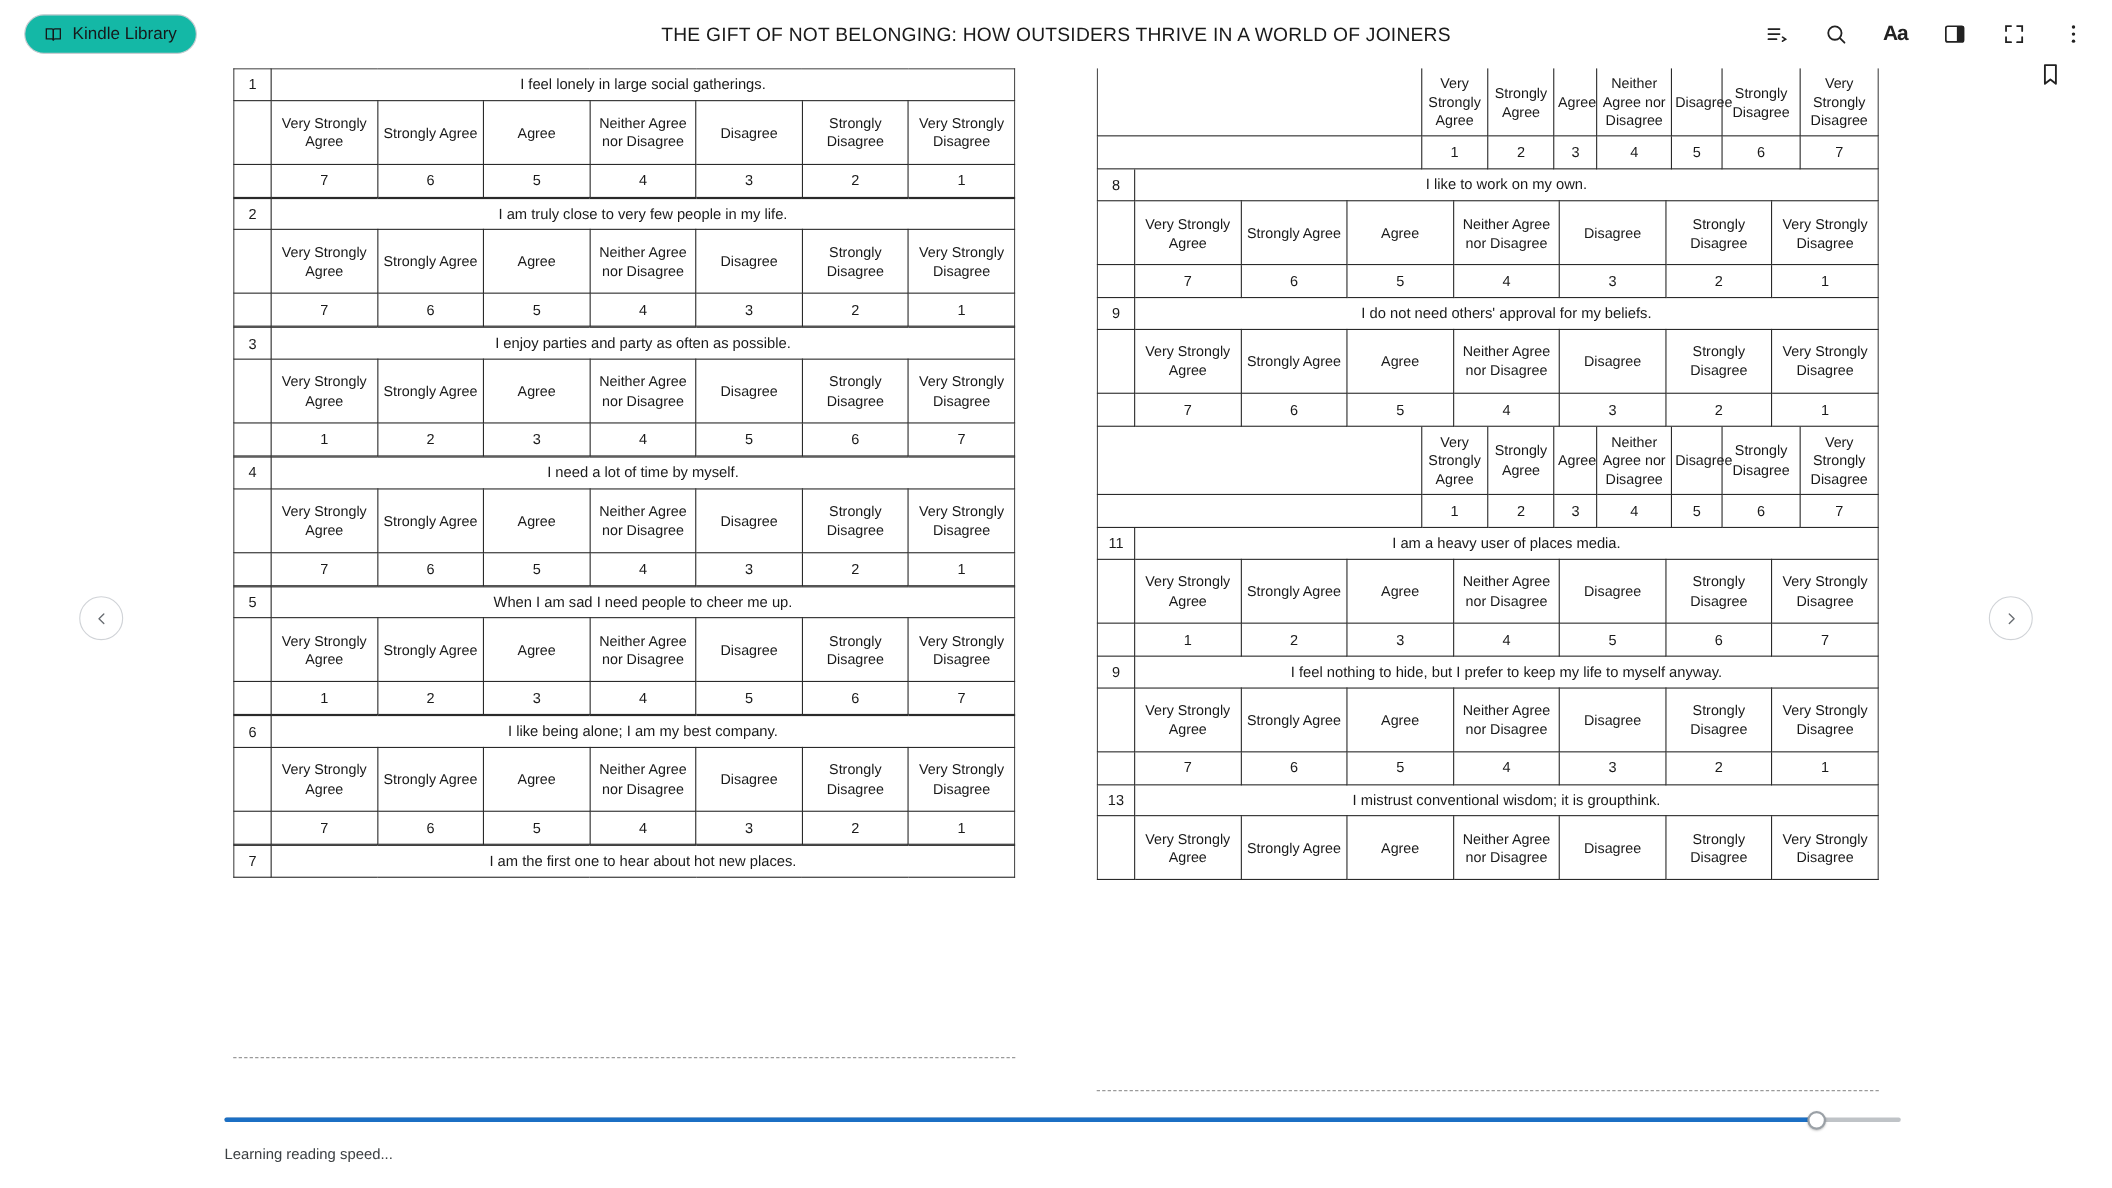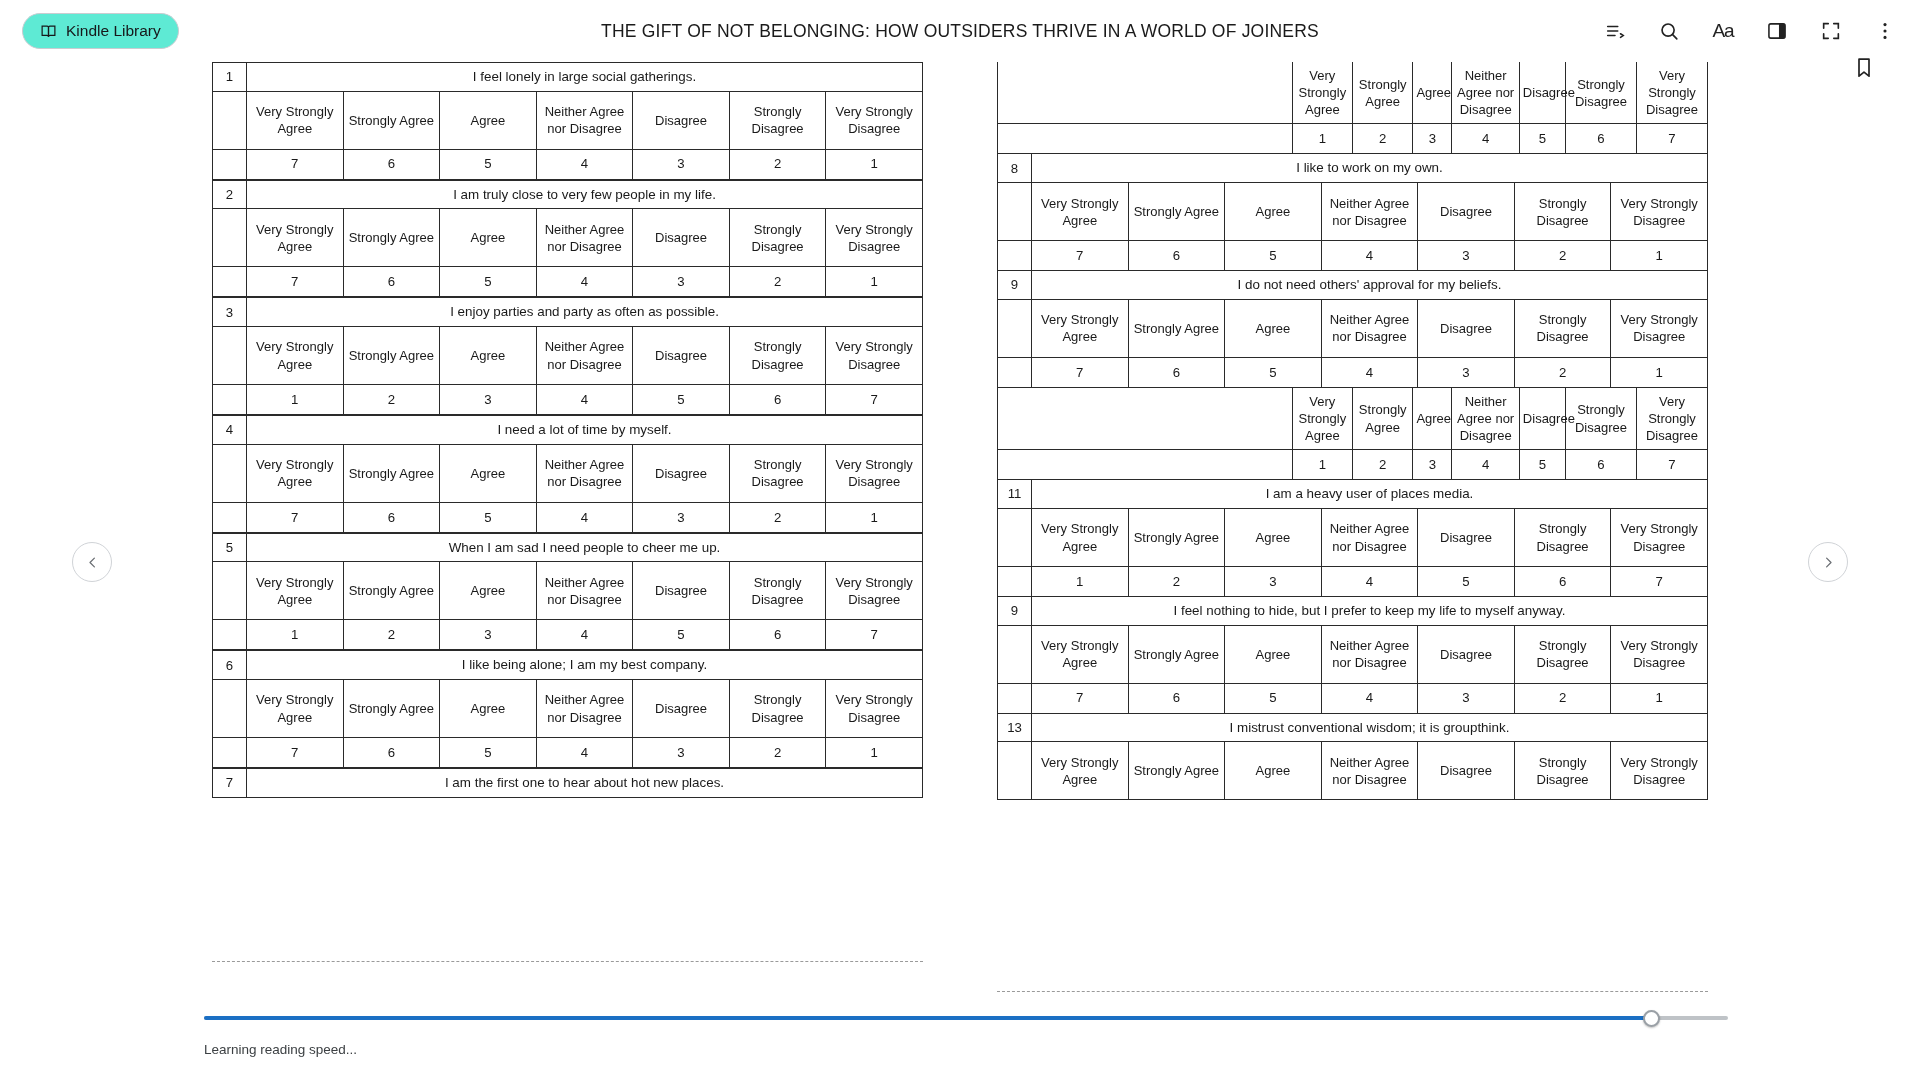--- a/index.html
+++ b/index.html
@@ -23,21 +23,21 @@
   .library-btn {
     display: inline-flex;
     align-items: center;
     gap: 9px;
     border: 1px solid #c9ccd1;
     border-radius: 22px;
     height: 36px;
     padding: 0 17px;
     font-size: 15.5px;
     color: #17181a;
-    background: #5eead4;
+    background: #14b8a6;
     cursor: pointer;
     white-space: nowrap;
   }
   .book-icon svg { display: block; }
   .booktitle {
     position: absolute;
     left: 0; right: 0;
     text-align: center;
     font-size: 17.5px;
     letter-spacing: 0.2px;
@@ -51,21 +51,21 @@
     display: flex;
     align-items: center;
     gap: 28px;
   }
   .top-actions .icon-btn {
     width: 26px; height: 26px;
     display: flex; align-items: center; justify-content: center;
     cursor: pointer;
     color: #222;
   }
-  .aa-glyph { font-size: 19px; letter-spacing: -1px; font-weight: 400; }
+  .aa-glyph { font-size: 19px; letter-spacing: -1px; font-weight: 700; }
 
   
   .bookmark {
     position: absolute;
     right: 46px;
     top: 56px;
     color: #222;
     cursor: pointer;
   }
 

